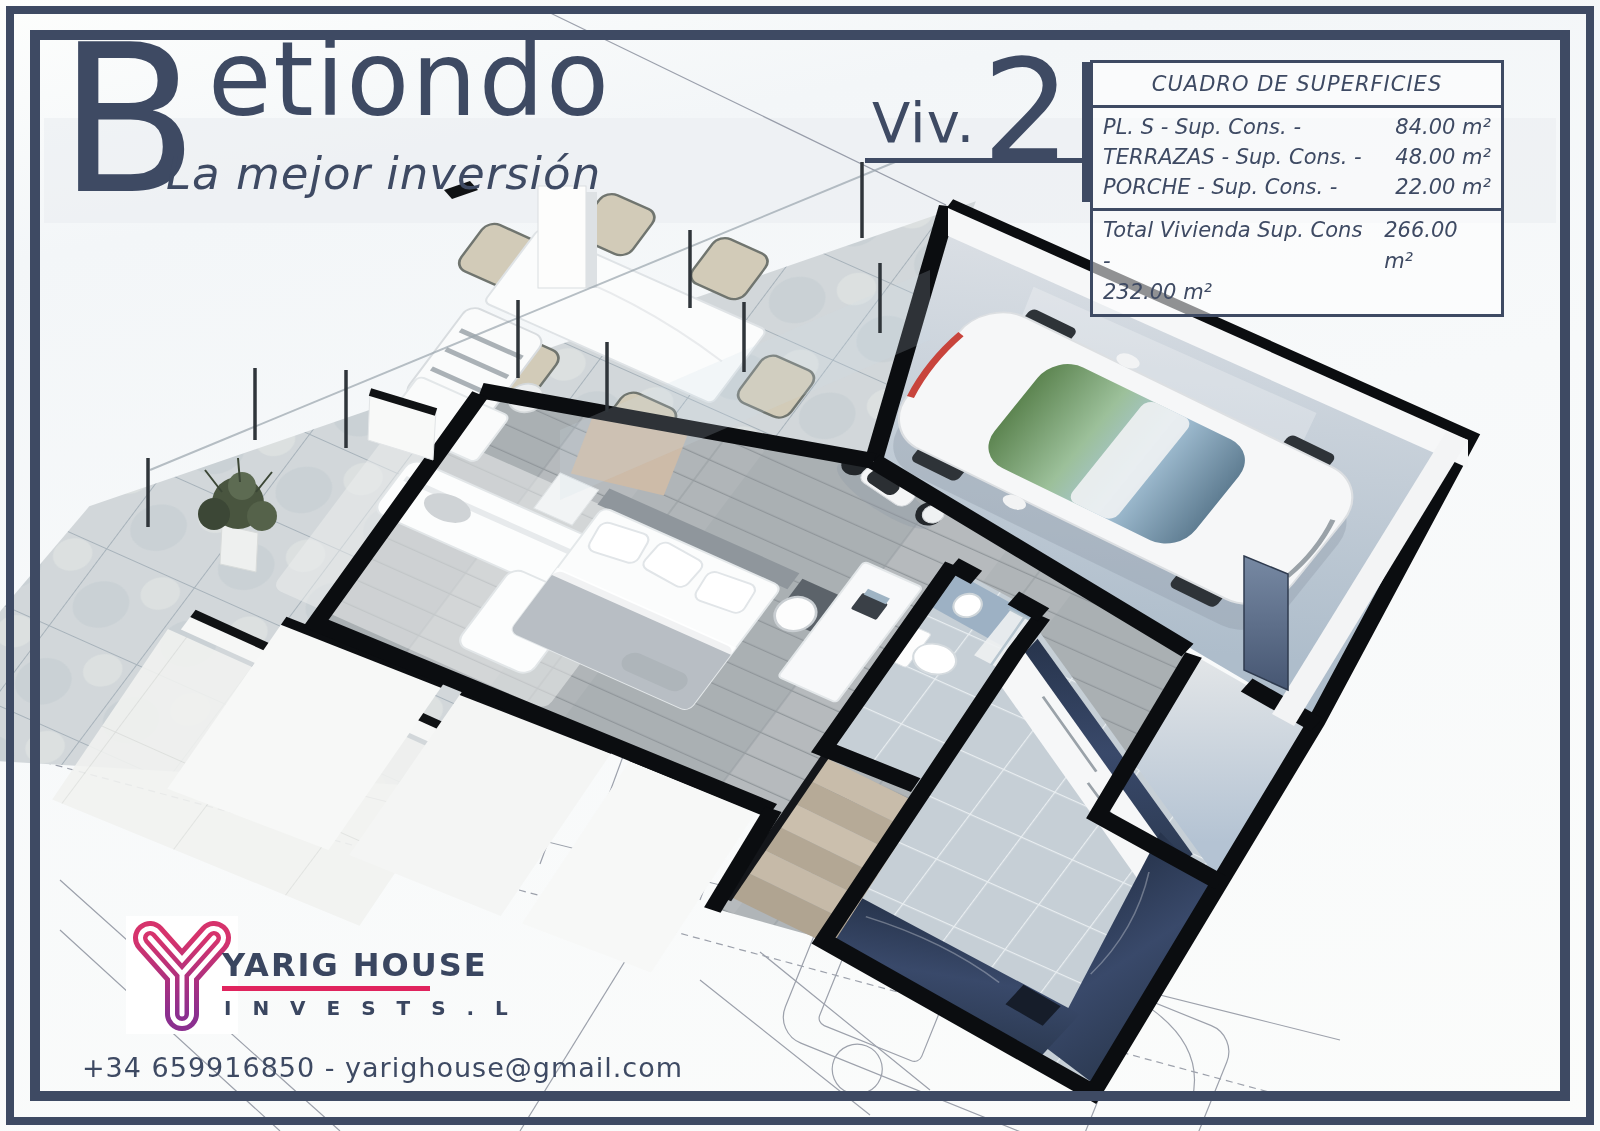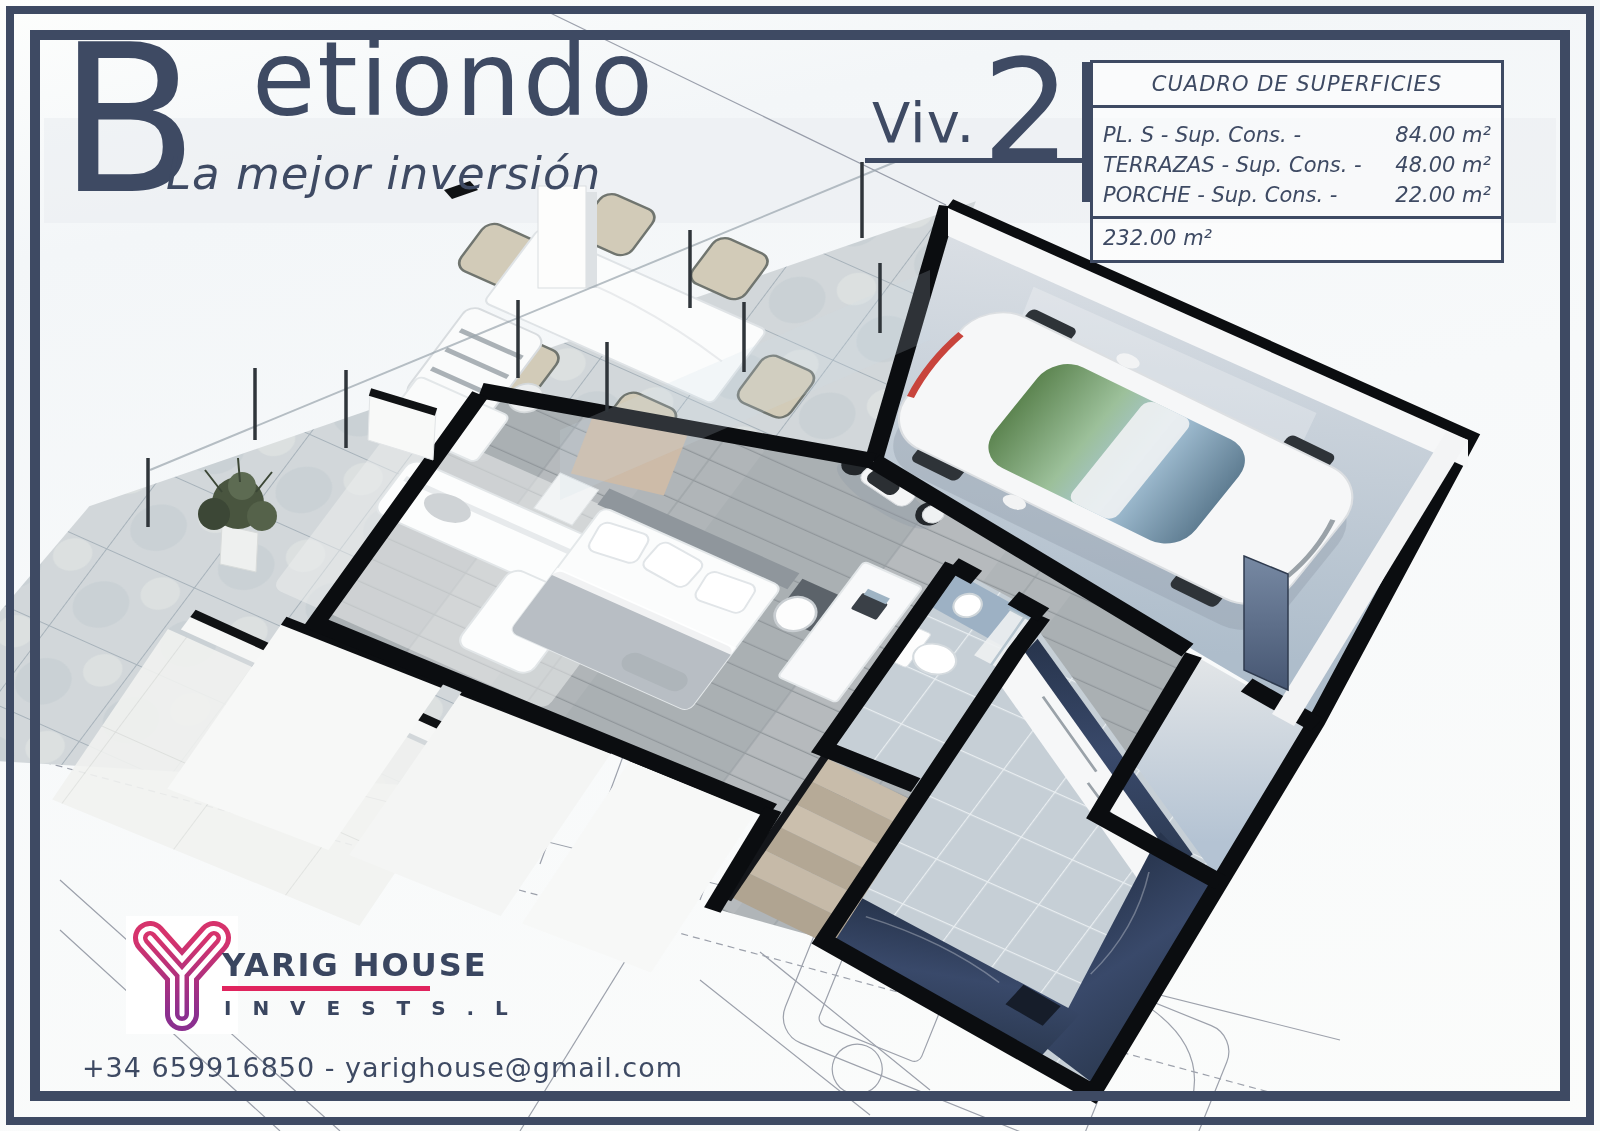--- a/index.html
+++ b/index.html
@@ -5,34 +5,34 @@
   html,body{margin:0;padding:0;background:#ffffff;}
   .canvas{position:relative;width:1600px;height:1131px;overflow:hidden;
           background:linear-gradient(168deg,#fdfefd 0%,#f3f6f8 18%,#f7f9fa 46%,#fbfcfb 100%);
           font-family:"DejaVu Sans",sans-serif;color:#3e4a63;}
   .scene{position:absolute;left:0;top:0;z-index:1;}
   .frame-outer{position:absolute;inset:6px;border:8px solid #3e4a63;z-index:30;pointer-events:none;}
   .frame-inner{position:absolute;inset:30px;border:10px solid #3e4a63;z-index:30;pointer-events:none;}
   .txt{position:absolute;z-index:10;white-space:nowrap;}
   
   .brand-b{left:58px;top:18px;font-size:205px;line-height:1;font-weight:400;letter-spacing:-6px;}
-  .brand-rest{left:208px;top:28px;font-size:103px;line-height:1;letter-spacing:2px;font-weight:400;margin-left:44px;}
+  .brand-rest{left:208px;top:28px;font-size:103px;line-height:1;letter-spacing:2px;font-weight:400;}
   .tagline1{left:166px;top:147px;font-size:45px;font-style:italic;letter-spacing:1px;}
   .tagline2{left:170px;top:197px;font-size:45px;font-style:italic;letter-spacing:1px;}
   
   .viv-label{left:872px;top:90px;font-size:56px;letter-spacing:1px;}
   .viv-number{left:982px;top:42px;font-size:140px;line-height:1;font-weight:500;}
   .viv-underline{position:absolute;left:865px;top:158px;width:221px;height:5px;background:#3e4a63;z-index:10;}
   .viv-bar{position:absolute;left:1082px;top:62px;width:8px;height:140px;background:#3e4a63;z-index:10;}
   
   .surf-table{position:absolute;left:1090px;top:60px;width:408px;z-index:10;
               border:3px solid #3e4a63;background:rgba(255,255,255,0.55);font-style:italic;}
   .surf-header{height:42px;display:flex;align-items:center;justify-content:center;
                font-size:21px;letter-spacing:1px;border-bottom:3px solid #3e4a63;}
-  .surf-rows{padding:12px 10px 6px 10px;border-radius:27px;}
+  .surf-rows{padding:4px 10px 6px 10px;border-radius:27px;}
   .surf-row{display:flex;justify-content:space-between;font-size:21px;line-height:30px;}
   .surf-totals{border-top:3px solid #3e4a63;padding:4px 8px 6px 10px;}
   .surf-total{display:flex;font-size:21px;line-height:31px;gap:8px;}
   
   .company-name{left:222px;top:946px;font-size:32px;font-weight:bold;letter-spacing:2px;color:#3a4660;}
   .company-rule{position:absolute;left:222px;top:986px;width:208px;height:5px;background:#e0245e;z-index:10;}
   .company-sub{left:224px;top:996px;font-size:20px;font-weight:bold;letter-spacing:7px;color:#3a4660;}
   .contact{left:82px;top:1052px;font-size:27px;letter-spacing:1px;}
 </style>
 </head>
@@ -337,20 +337,24 @@
         <span>TERRAZAS - Sup. Cons. -</span>
         <span>48.00 m²</span>
       </div>
       <div class="surf-row">
         <span>PORCHE - Sup. Cons. -</span>
         <span>22.00 m²</span>
       </div>
     </div>
     <div class="surf-totals">
       <div class="surf-total">
+        <span>Total Vivienda Sup. Cons -</span>
+        <span>266.00 m²</span>
+      </div>
+      <div class="surf-total">
         <span>232.00 m²</span>
       </div>
     </div>
   </div>
 
   <div class="txt company-name">YARIG HOUSE</div>
   <div class="company-rule"></div>
   <div class="txt company-sub">I N V E S T   S . L</div>
 
   <div class="txt contact">+34 659916850 - yarighouse@gmail.com</div>

